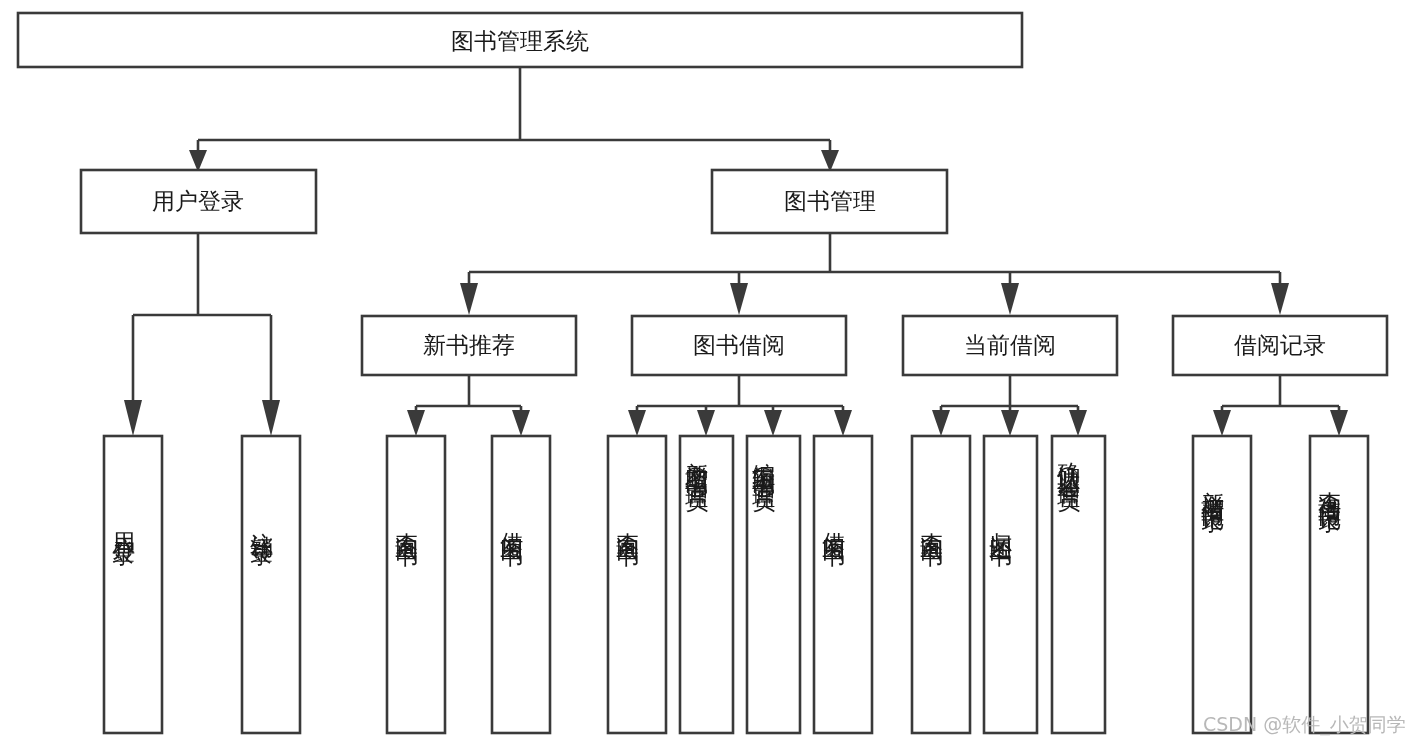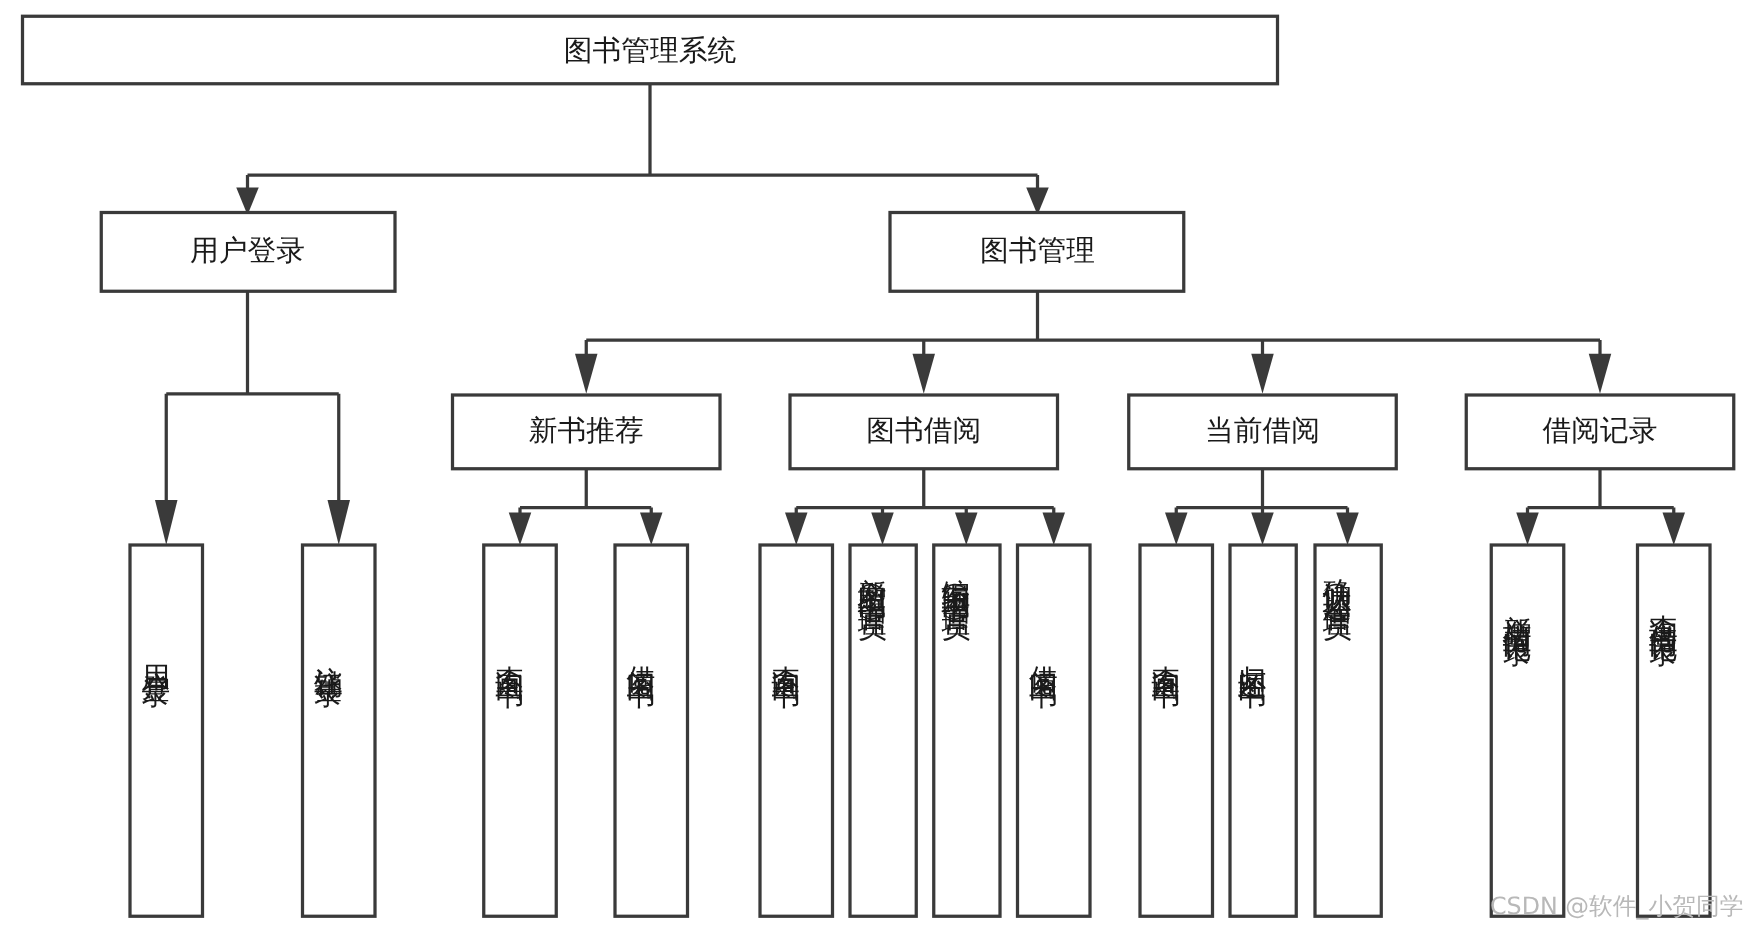--- a/index.html
+++ b/index.html
@@ -194,15 +194,15 @@
   <div class="leaf-label" style="left:750px; top:444px; height:285px;">编辑图书（管理员）</div>
   <div class="leaf-label" style="left:820px; top:514px; height:200px;">借阅图书</div>
 
   <div class="leaf-label" style="left:918px; top:514px; height:200px;">查询图书</div>
   <div class="leaf-label" style="left:987px; top:514px; height:200px;">归还图书</div>
   <div class="leaf-label" style="left:1055px; top:444px; height:285px;">确认归还（管理员）</div>
 
   <div class="leaf-label" style="left:1199px; top:473px; height:250px;">新增借阅记录</div>
   <div class="leaf-label" style="left:1316px; top:473px; height:250px;">查询借阅记录</div>
 
-  <div class="watermark" style="left:1192px; top:712px;">CSDN @软件_小贺同学</div>
+  <div class="watermark" style="left:1192px; top:712px;padding-left:11px;">CSDN @软件_小贺同学</div>
 
 </div>
 
 </body></html>

